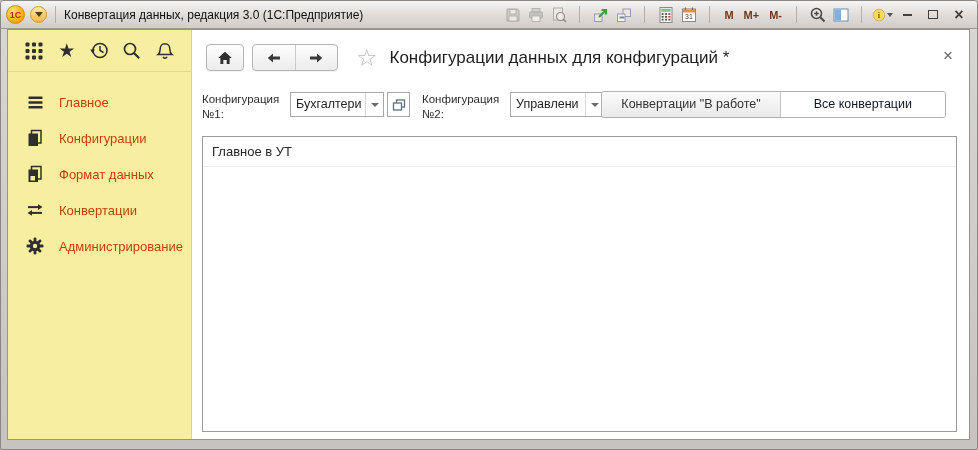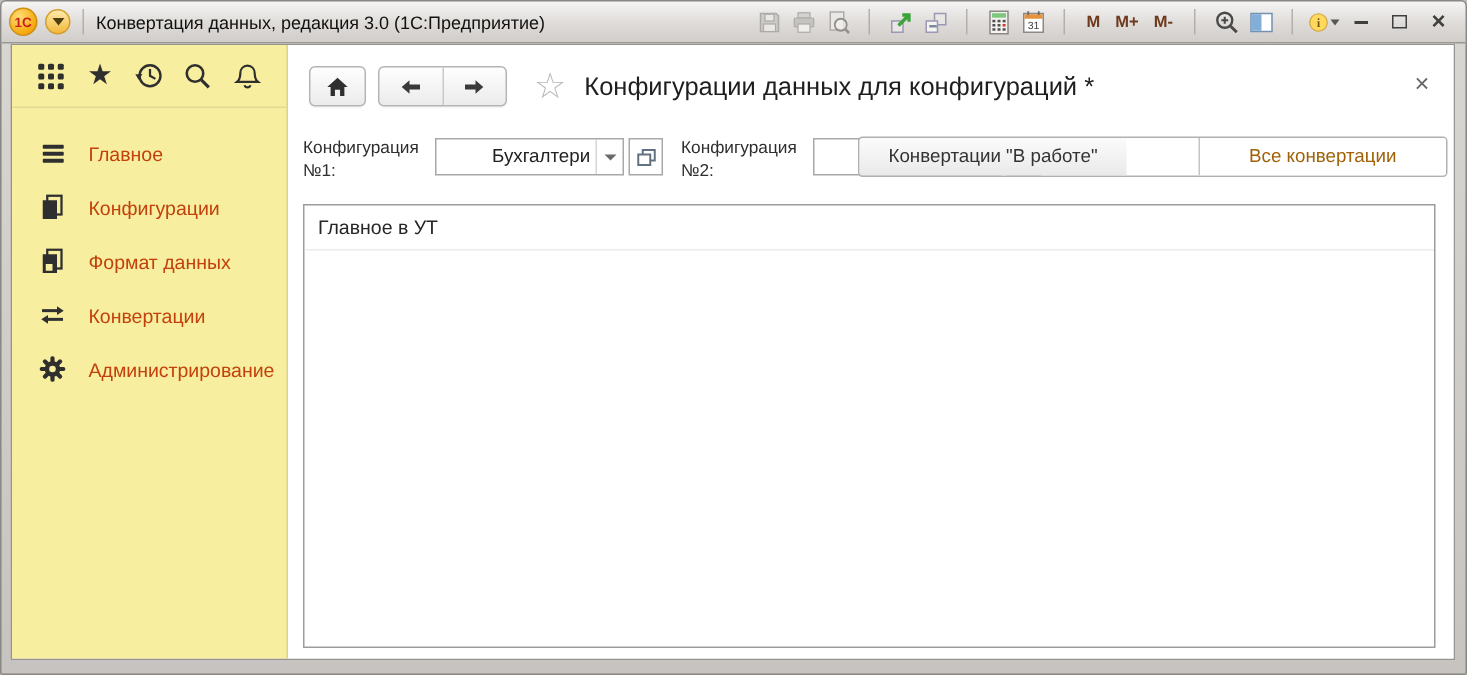--- a/index.html
+++ b/index.html
@@ -56,36 +56,36 @@
     display:flex; align-items:center; justify-content:center; }
   .btn-home { width:38px; }
   .btn-group { width:86px; margin-left:8px; }
   .btn-half { flex:1; height:100%; display:flex; align-items:center; justify-content:center; }
   .btn-half + .btn-half { border-left:1px solid #c9c9c9; }
   .fav-star { font-size:24px; color:#b9b9b9; margin:0 12px 0 18px; line-height:1; }
   .page-title { font-size:17px; color:#1e1e1e; white-space:nowrap; }
   .form-close { position:absolute; top:17px; right:16px; font-size:17px; color:#666; line-height:1; }
 
   
-  .formrow { position:absolute; top:61px; left:10px; right:4px; display:flex; align-items:flex-start; }
+  .formrow { position:absolute; top:61px; left:10px; right:23px; display:flex; align-items:flex-start; }
   .field-label { width:88px; font-size:11.5px; line-height:1.3; color:#2e2e2e; padding-top:1px; }
   .combo { display:flex; height:25px; border:1px solid #a8a8a8; background:#fff; margin-top:1px; }
   .combo-text { width:74px; font-size:12.5px; color:#222; padding:4px 2px 0 5px;
-    overflow:hidden; white-space:nowrap;margin-left:32px; }
+    overflow:hidden; white-space:nowrap; }
   .combo-arrow { width:18px; border-left:1px solid #d6d6d6; display:flex; align-items:center; justify-content:center; }
   .caret-combo { width:0; height:0; border-left:4px solid transparent; border-right:4px solid transparent;
     border-top:4.5px solid #6a6a6a; }
   .choose-btn { width:23px; height:25px; border:1px solid #a8a8a8; background:#fff; margin:1px 0 0 3px;
     display:flex; align-items:center; justify-content:center; }
   .gap1 { width:12px; }
   .seg { position:absolute; right:0; top:0; display:flex; height:27px;
     border:1px solid #b0b0b0; border-radius:3px; overflow:hidden; }
   .seg-btn { font-size:12.5px; line-height:25px; padding:0 19px; color:#333;
     background:linear-gradient(#fbfbfb,#e9e9e9); white-space:nowrap; }
-  .seg-btn.active { background:#fff; color:#a16207; padding:0 33px; border-left:1px solid #c4c4c4;margin-left:48px; }
+  .seg-btn.active { background:#fff; color:#0f172a; padding:0 33px; border-left:1px solid #c4c4c4; }
 
   
   .list { position:absolute; left:10px; right:12px; top:106px; bottom:7px;
     border:1px solid #9c9c9c; background:#fff; overflow:hidden; }
   .lrow { height:30px; line-height:29px; padding-left:9px; font-size:13px; color:#262626;
     border-bottom:1px solid #ececec; }
   .lrow.selected { background:#fce9a4; border:1px solid #e8c052; border-bottom:1px solid #e8c052; }
 </style>
 </head>
 <body>

